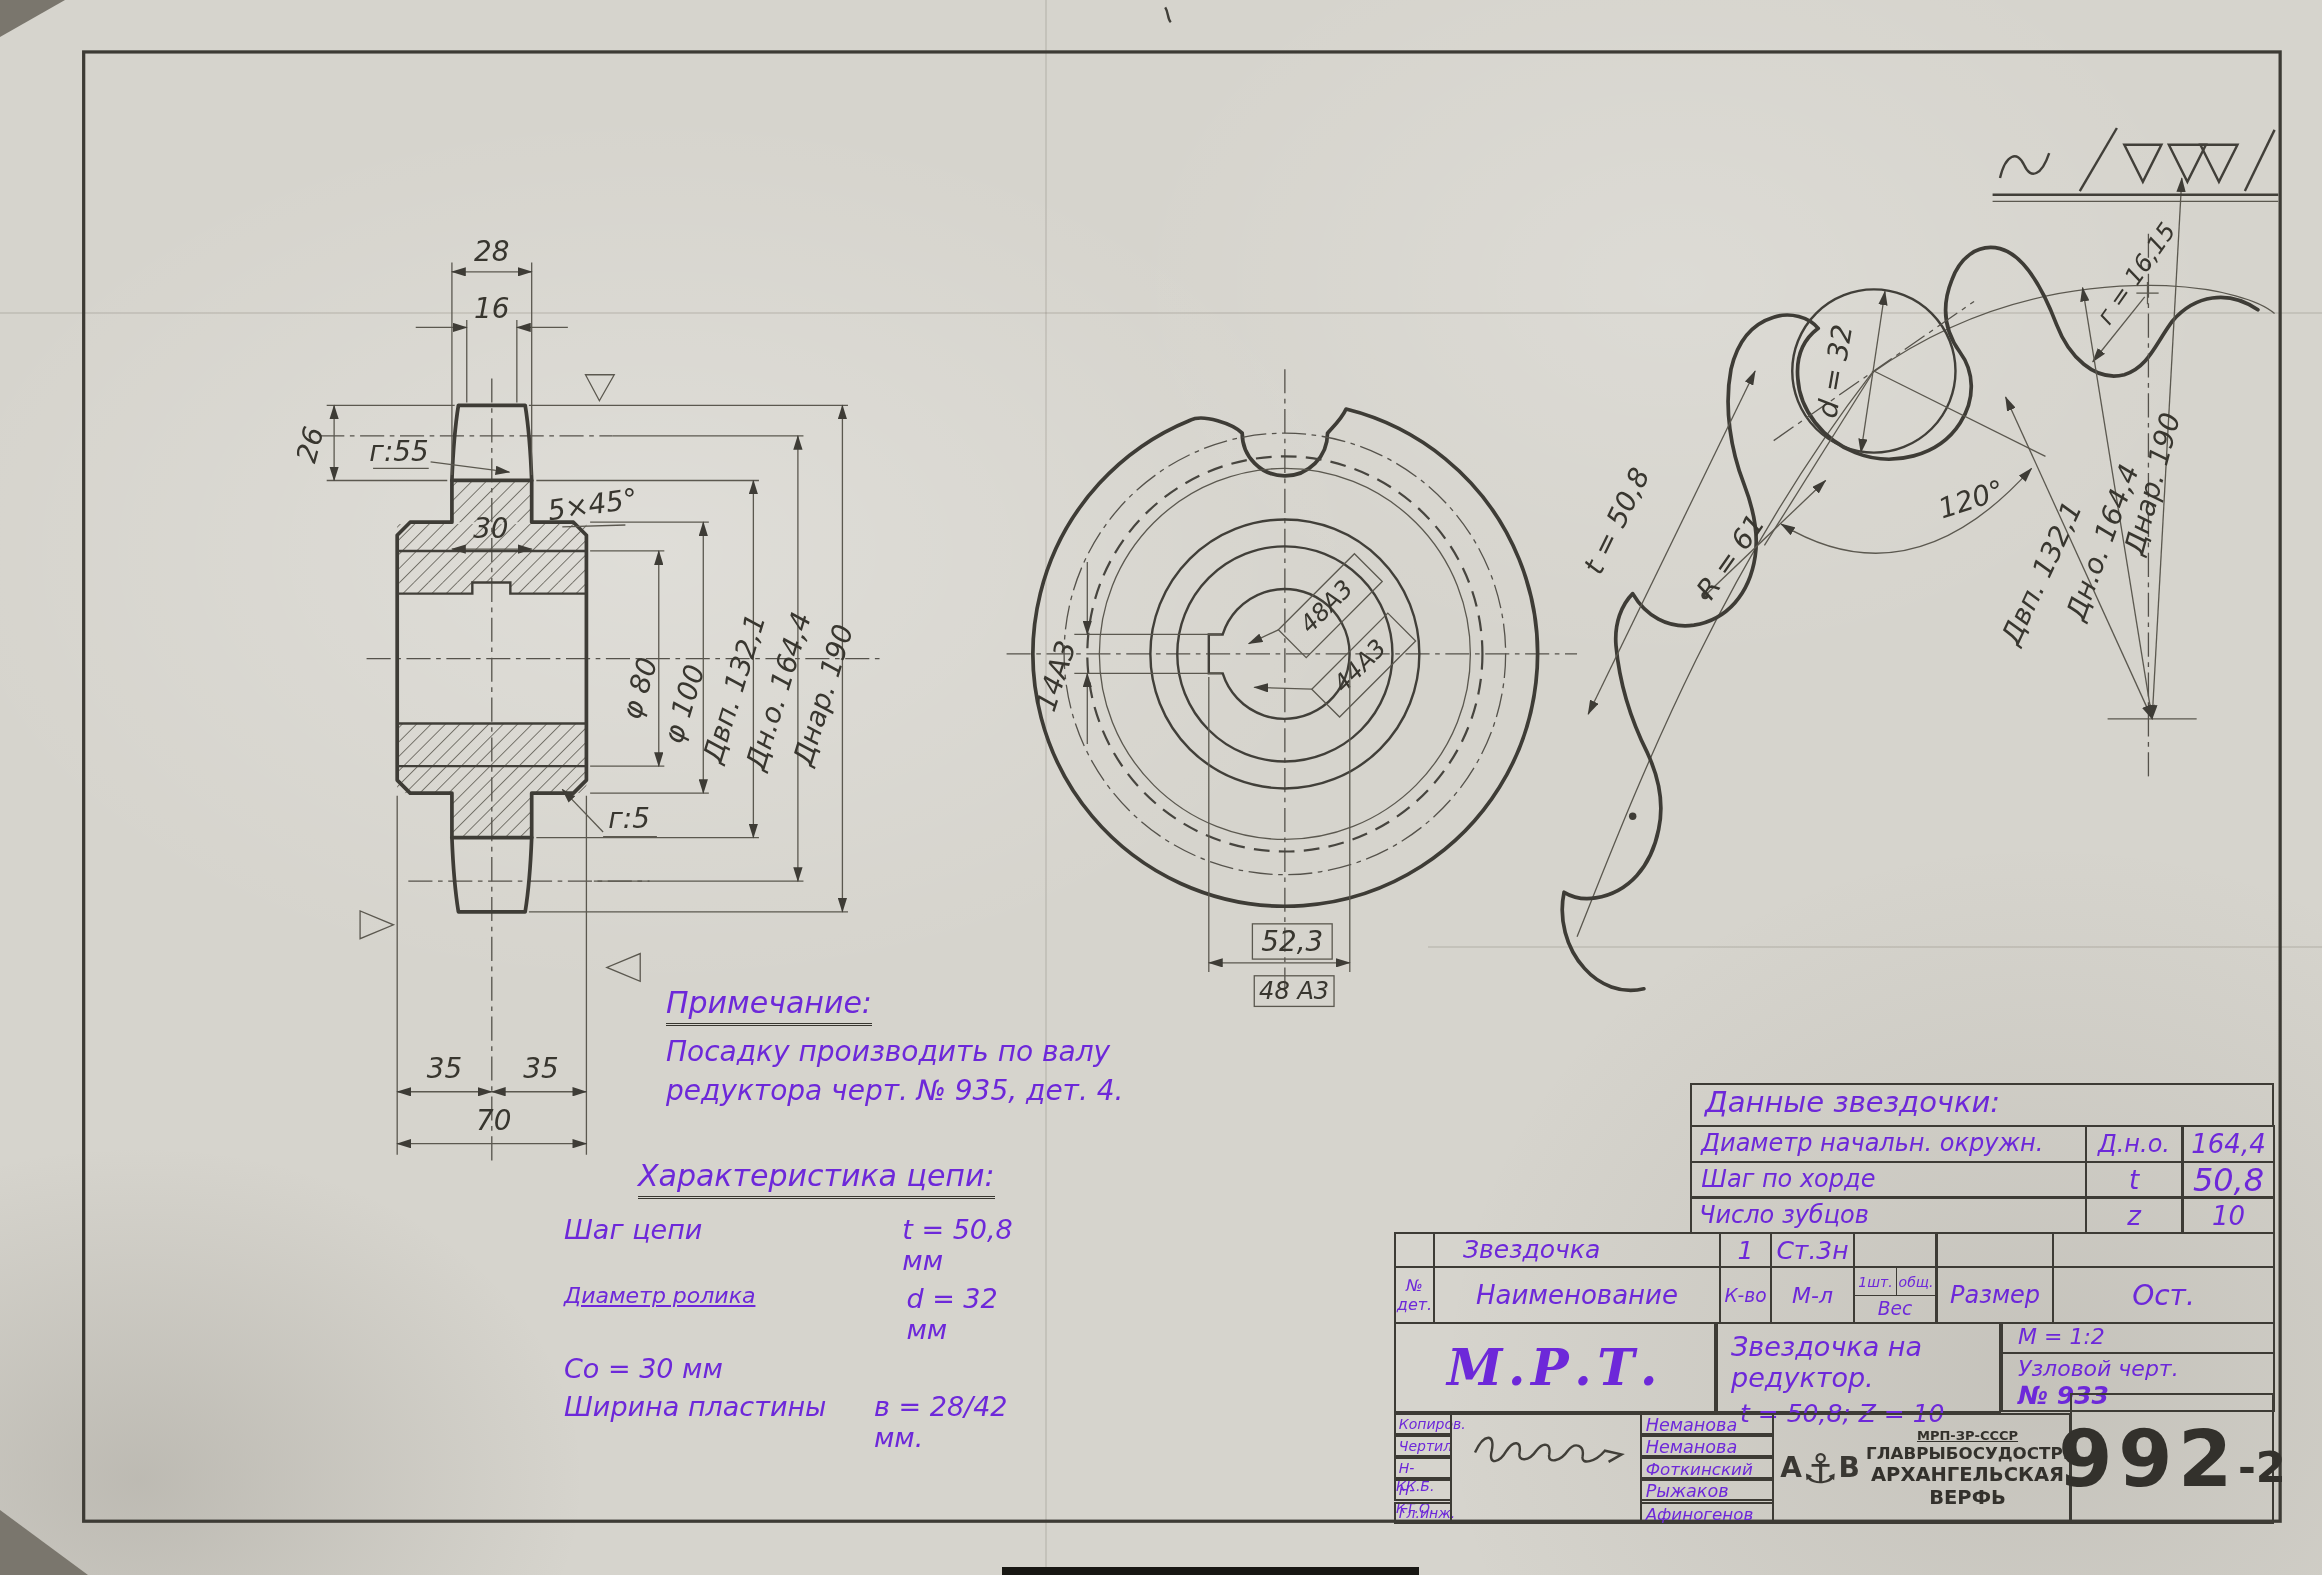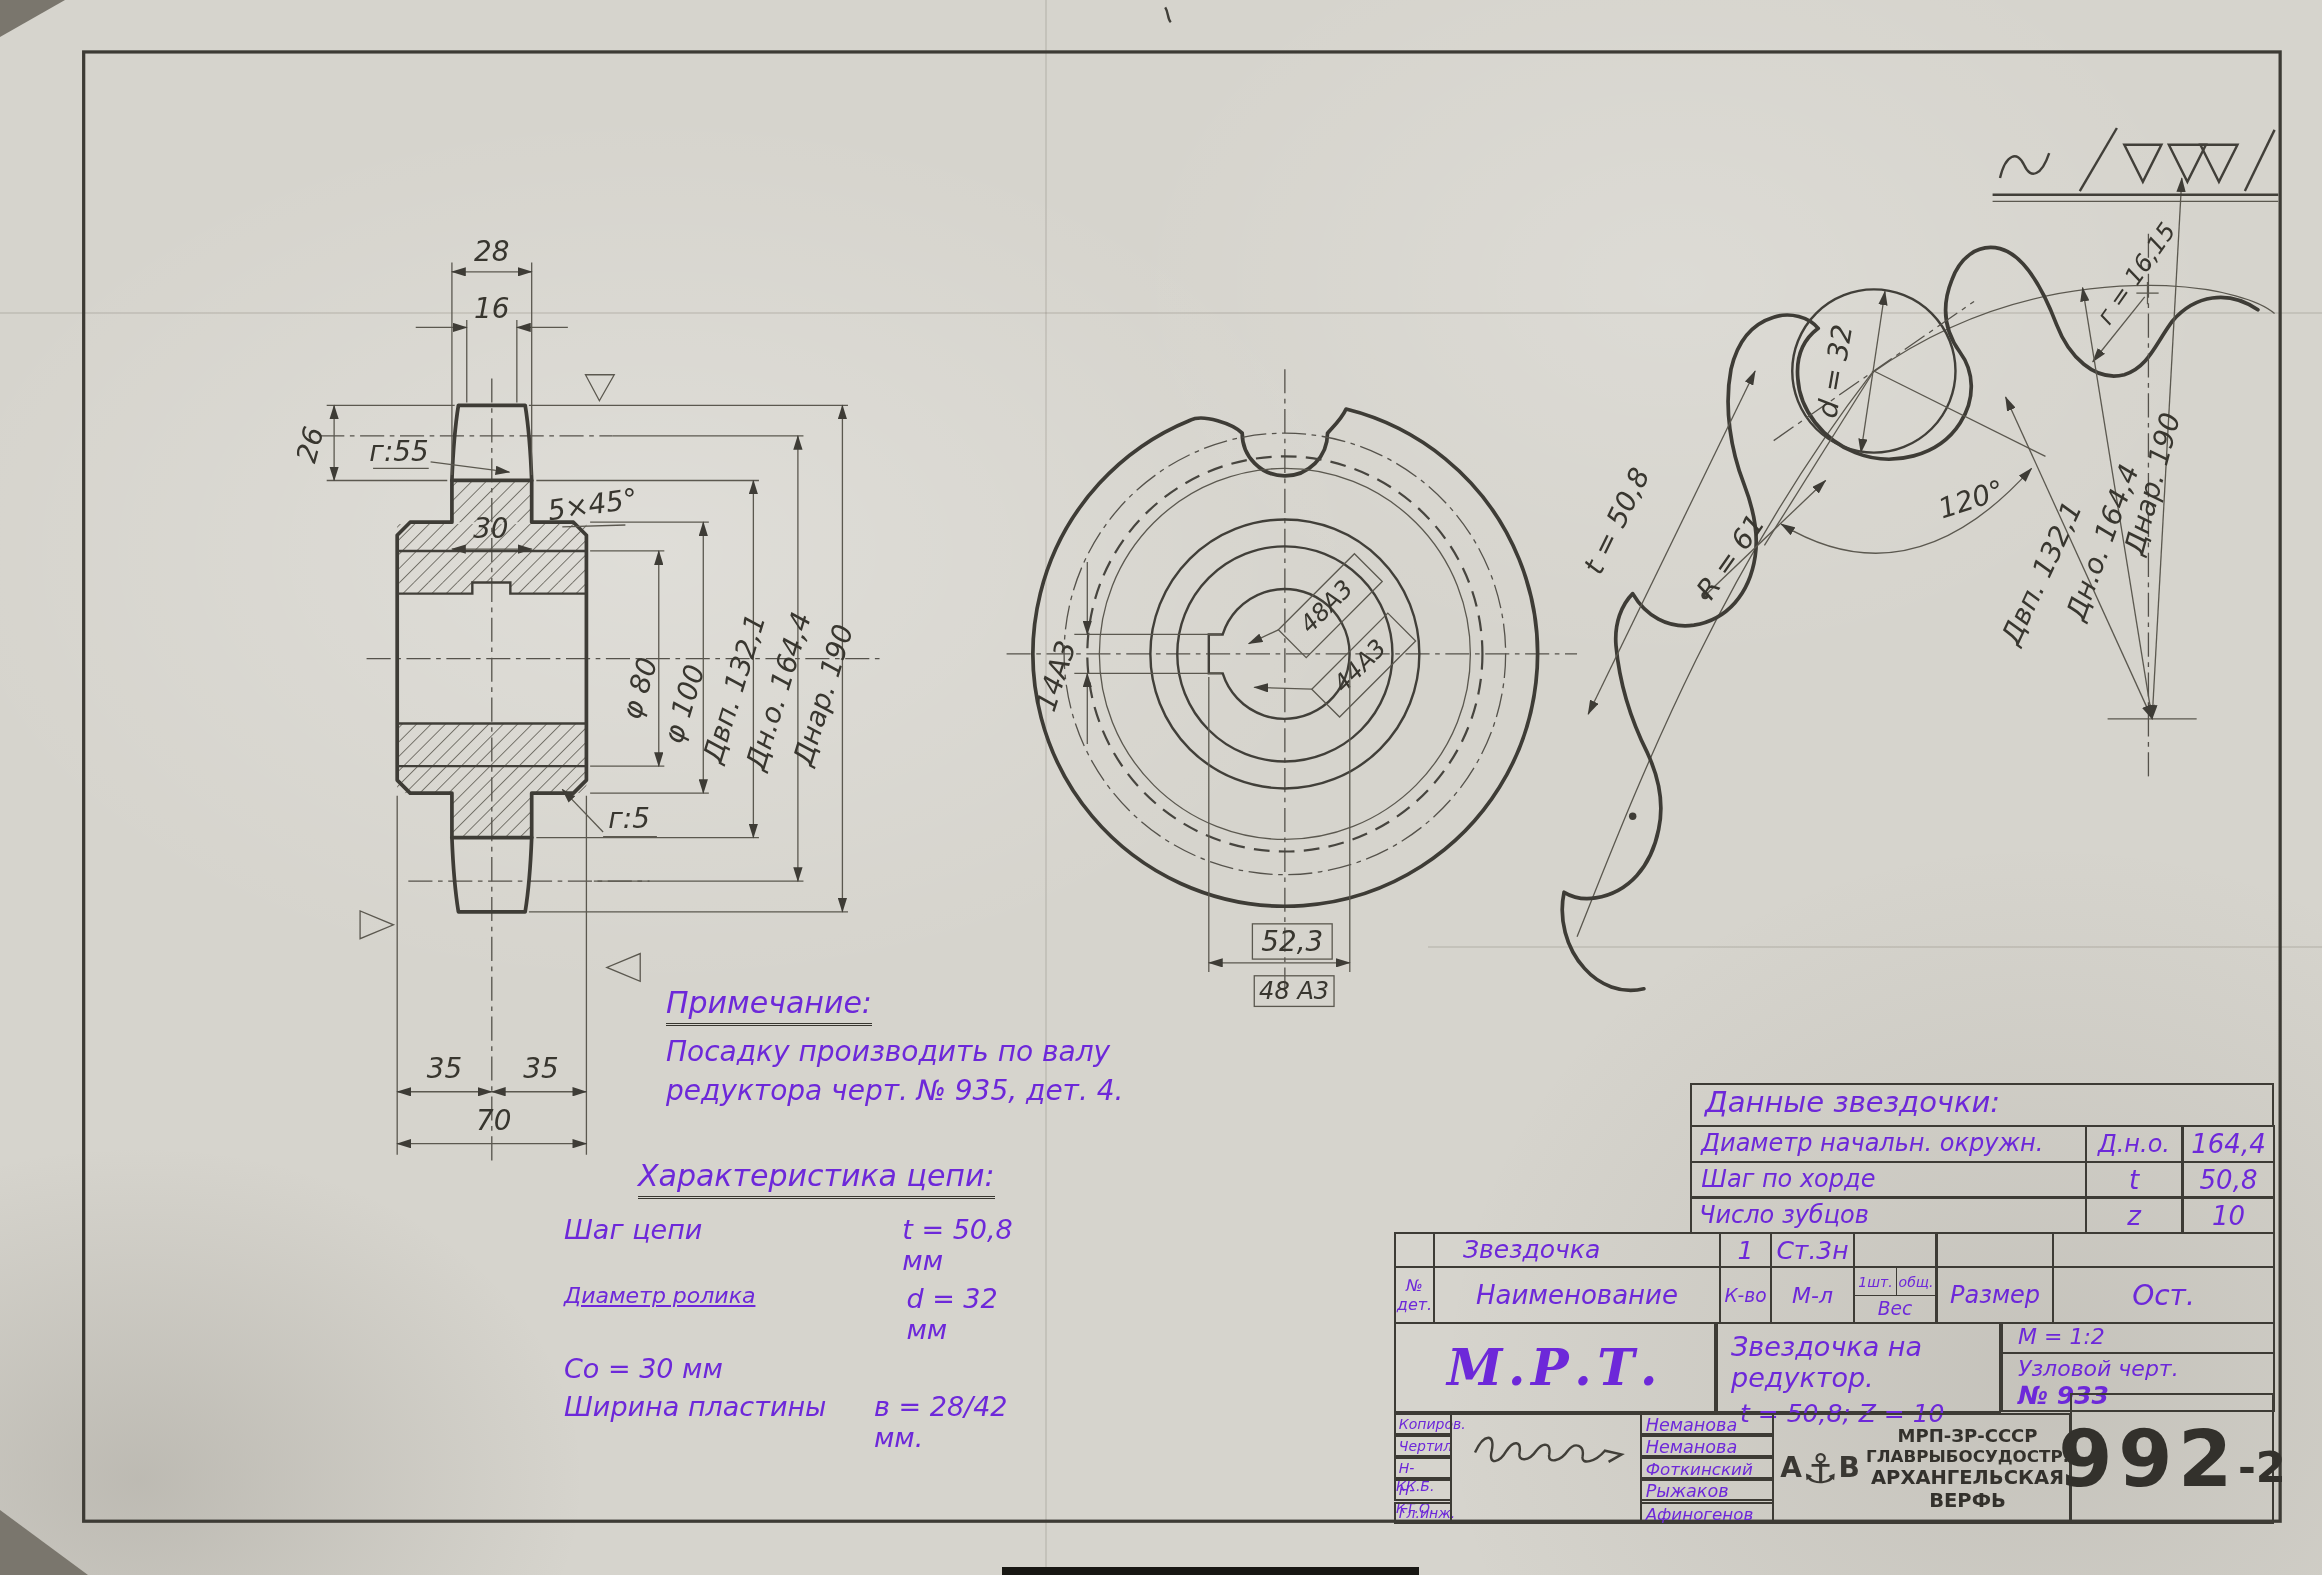--- a/index.html
+++ b/index.html
@@ -250,21 +250,21 @@
         <span class="hw" style="font-size:24px;">Д.н.о.</span>
       </div>
     <div class="cell ctr" style="left:2182px;top:1125px;width:93px;height:38px;">
         <span class="hw" style="font-size:26px;">164,4</span>
       </div>
     <div class="cell" style="left:1690px;top:1161px;width:397px;height:37px;"><span class="hw" style="font-size:24px;margin-left:9.3px;line-height:32px;">Шаг по хорде</span></div>
     <div class="cell ctr" style="left:2085px;top:1161px;width:98px;height:37px;">
         <span class="hw" style="font-size:26px;">t</span>
       </div>
     <div class="cell ctr" style="left:2182px;top:1161px;width:93px;height:37px;">
-        <span class="hw" style="font-size:26px;">50,8</span>
+        <span class="hw" style="font-size:32px;">50,8</span>
       </div>
     <div class="cell" style="left:1690px;top:1197px;width:397px;height:37px;"><span class="hw" style="font-size:24px;margin-left:7px;line-height:32px;">Число зубцов</span></div>
     <div class="cell ctr" style="left:2085px;top:1197px;width:98px;height:37px;">
         <span class="hw" style="font-size:26px;">z</span>
       </div>
     <div class="cell ctr" style="left:2182px;top:1197px;width:93px;height:37px;">
         <span class="hw" style="font-size:26px;">10</span>
       </div>
   </div>
 
@@ -341,21 +341,21 @@
     <div class="cell" style="left:1640px;top:1435px;width:134px;height:22px;"><span class="hw" style="font-size:17.6px;margin-left:3.7px;">Неманова</span></div>
     <div class="cell" style="left:1640px;top:1457px;width:134px;height:22px;"><span class="hw" style="font-size:16.7px;margin-left:3.7px;">Фоткинский</span></div>
     <div class="cell" style="left:1640px;top:1479px;width:134px;height:22px;"><span class="hw" style="font-size:17.6px;margin-left:3.7px;">Рыжаков</span></div>
     <div class="cell" style="left:1640px;top:1502px;width:134px;height:22px;"><span class="hw" style="font-size:16.7px;margin-left:3.7px;">Афиногенов</span></div>
 
     <div class="cell" style="left:1772px;top:1413px;width:299px;height:111px;display:flex;align-items:center;">
       <div style="width:93px;text-align:center;font-weight:bold;font-size:28px;">
         <span>А</span><span style="font-size:41px;vertical-align:-5.6px;">⚓</span><span>В</span>
       </div>
       <div style="flex:1;text-align:center;font-weight:bold;color:#33312c;">
-        <div style="font-size:18px;">МРП-ЗР-СССР</div>
+        <div style="font-size:13px;text-decoration:underline;">МРП-ЗР-СССР</div>
         <div style="font-size:16.7px;">ГЛАВРЫБОСУДОСТР.</div>
         <div style="font-size:19.5px;">АРХАНГЕЛЬСКАЯ</div>
         <div style="font-size:19.5px;">ВЕРФЬ</div>
       </div>
     </div>
 
     <div class="cell ctr" style="left:2070px;top:1393px;width:204px;height:131px;">
       <span style="font-weight:bold;font-size:78px;letter-spacing:5.6px;color:#33312c;">992</span>
       <span style="font-weight:bold;font-size:43px;color:#33312c;margin-top:16.7px;">-2</span>
     </div>

